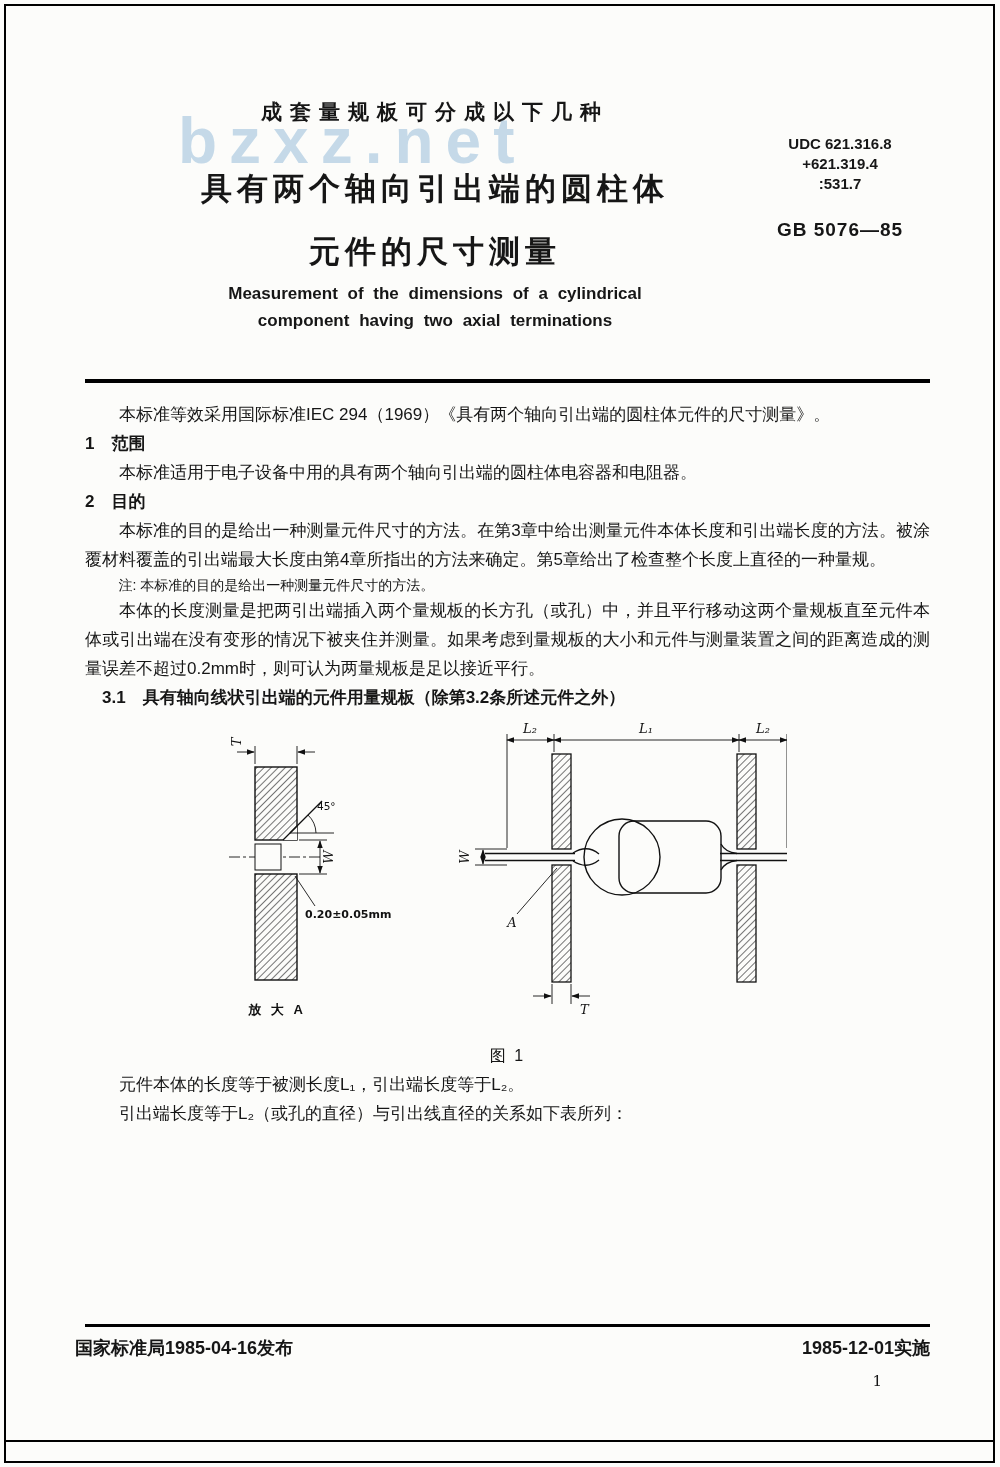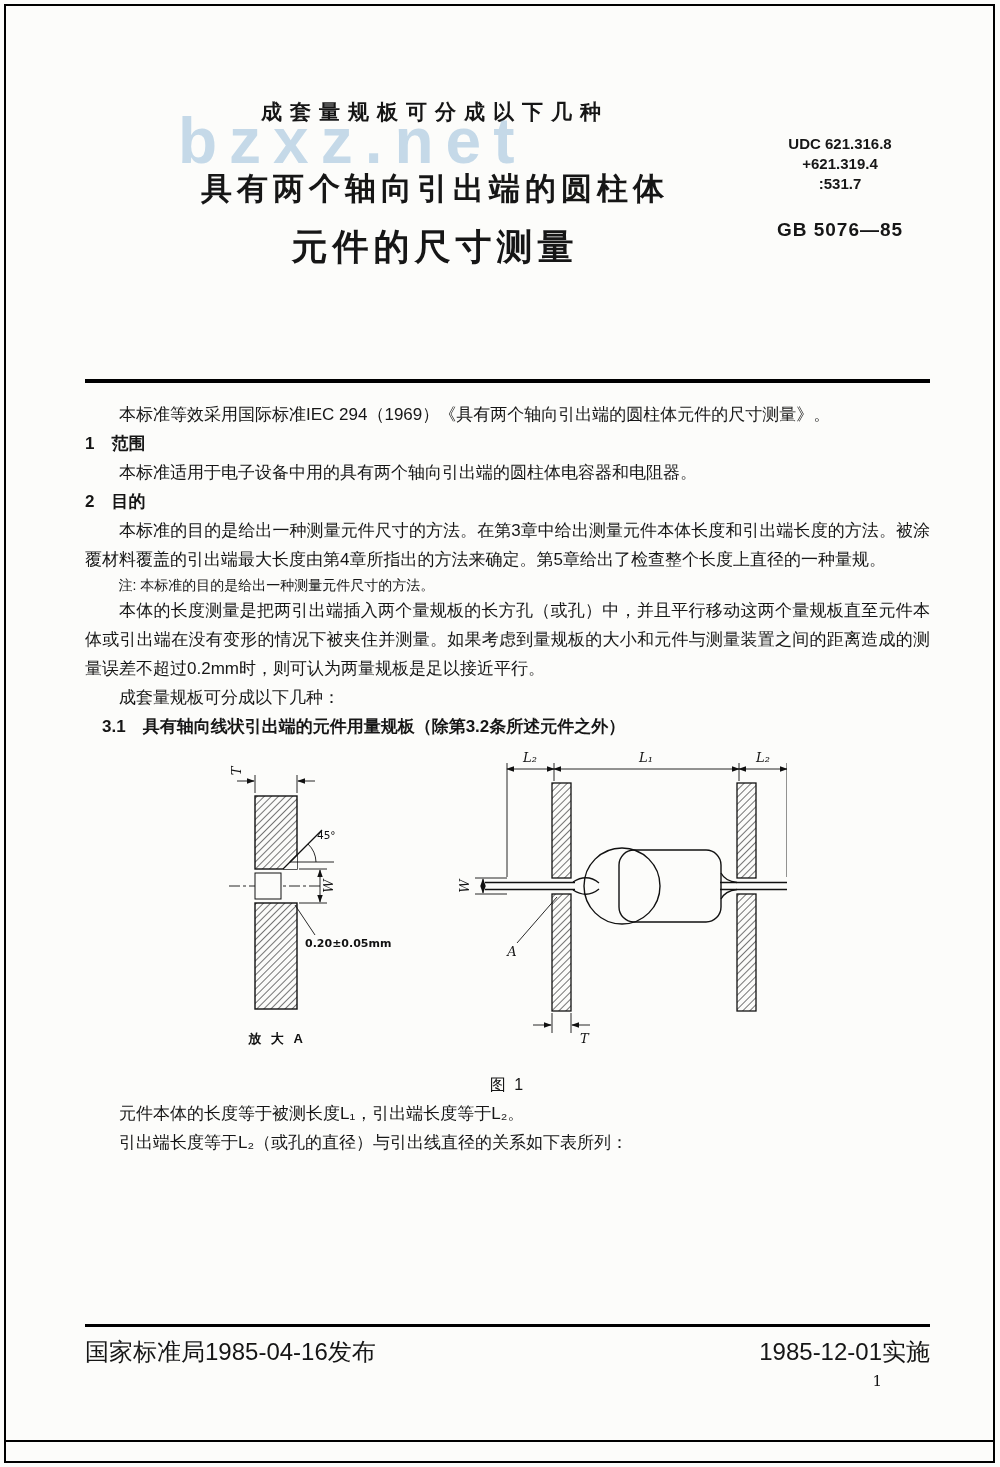--- a/index.html
+++ b/index.html
@@ -15,21 +15,21 @@
     position:absolute; left:178px; top:104px; z-index:6;
     font-size:64px; font-weight:bold; letter-spacing:12px;
     color:#8fb8d8; opacity:.5; pointer-events:none;
     font-family:"Liberation Sans",sans-serif;
   }
 
   .doc-header { position:absolute; left:85px; width:700px; top:98px; text-align:center;
     font-size:21px; font-weight:bold; letter-spacing:8px; }
   .doc-title { position:absolute; left:85px; width:700px; top:168px; text-align:center; font-weight:bold; }
   .doc-title .t1 { font-size:31px; letter-spacing:5px; }
-  .doc-title .t2 { font-size:36px; letter-spacing:5px; margin-top:13px;font-family:Liberation Serif, serif; }
+  .doc-title .t2 { font-size:31px; letter-spacing:5px; margin-top:21px;font-family:Liberation Serif, serif; }
   .udc { position:absolute; right:70px; top:134px; width:180px; text-align:center;
     font-weight:bold; font-size:15px; line-height:20px; }
   .udc .gb { font-size:19px; margin-top:26px; letter-spacing:1px; }
   .en-title { position:absolute; left:85px; width:700px; top:280px; text-align:center;
     font-weight:bold; font-size:17px; line-height:27px; word-spacing:5px; }
 
   .rule { position:absolute; left:85px; right:70px; top:379px; height:4px; background:#000; }
 
   .bodytext { position:absolute; left:85px; right:70px; top:400px;
     font-size:17px; line-height:29px; text-align:justify; }
@@ -44,22 +44,22 @@
 
   .fig-svg .ln   { stroke:#111; stroke-width:1.3; fill:none; }
   .fig-svg .thin { stroke:#111; stroke-width:0.9; fill:none; }
   .fig-svg text  { fill:#111; }
   .fig-svg .dim   { font:italic 13px "DejaVu Serif",serif; }
   .fig-svg .angle { font:10.5px "DejaVu Sans",sans-serif; }
   .fig-svg .tol   { font:bold 11px "DejaVu Sans",sans-serif; }
   .fig-svg .zh    { font:bold 13px "Liberation Sans",sans-serif; letter-spacing:3px; }
 
   .footer-rule { position:absolute; left:85px; right:70px; top:1324px; height:3px; background:#000; }
-  .footer-row { position:absolute; left:85px; right:70px; top:1336px; display:flex;
-    justify-content:space-between; font-weight:normal; font-size:24px; }
+  .footer-row { position:absolute; left:75px; right:70px; top:1336px; display:flex;
+    justify-content:space-between; font-weight:bold; font-size:18px; }
   .page-no { position:absolute; right:118px; top:1372px; font-size:15px;
     font-family:"DejaVu Serif",serif; }
 </style>
 </head>
 <body>
 
 <div class="sheet">
   <div class="frame"></div>
   <div class="bottom-line"></div>
 
@@ -72,32 +72,35 @@
     <div class="t2">元件的尺寸测量</div>
   </div>
 
   <div class="udc">
     <div>UDC 621.316.8</div>
     <div>+621.319.4</div>
     <div>:531.7</div>
     <div class="gb">GB 5076—85</div>
   </div>
 
+  <div class="en-title">
+    <div>Measurement of the dimensions of a cylindrical</div>
+    <div>component having two axial terminations</div>
+  </div>
 
   <div class="rule"></div>
 
   <div class="bodytext">
     <p class="indent">本标准等效采用国际标准IEC 294（1969）《具有两个轴向引出端的圆柱体元件的尺寸测量》。</p>
     <p class="sec-head">1　范围</p>
     <p class="indent">本标准适用于电子设备中用的具有两个轴向引出端的圆柱体电容器和电阻器。</p>
     <p class="sec-head">2　目的</p>
     <p class="indent">本标准的目的是给出一种测量元件尺寸的方法。在第3章中给出测量元件本体长度和引出端长度的方法。被涂覆材料覆盖的引出端最大长度由第4章所指出的方法来确定。第5章给出了检查整个长度上直径的一种量规。</p>
     <p class="note">注: 本标准的目的是给出一种测量元件尺寸的方法。</p>
     <p class="indent">本体的长度测量是把两引出端插入两个量规板的长方孔（或孔）中，并且平行移动这两个量规板直至元件本体或引出端在没有变形的情况下被夹住并测量。如果考虑到量规板的大小和元件与测量装置之间的距离造成的测量误差不超过0.2mm时，则可认为两量规板是足以接近平行。</p>
-    <p class="indent">成套量规板可分成以下几种：</p>
     <p class="sub-head">3.1　具有轴向线状引出端的元件用量规板（除第3.2条所述元件之外）</p>
 
     <div class="figure">
       <svg class="fig-svg" width="570" height="310" viewBox="0 0 570 310" xmlns="http://www.w3.org/2000/svg">
         <defs>
           <pattern id="hatch" width="5" height="5" patternUnits="userSpaceOnUse" patternTransform="rotate(45)">
             <rect width="5" height="5" fill="#fcfcfa"></rect>
             <line x1="0" y1="0" x2="0" y2="5" stroke="#1a1a1a" stroke-width="1.2"></line>
           </pattern>
           <marker id="arr" viewBox="0 0 10 10" refX="9" refY="5" markerWidth="9" markerHeight="9" orient="auto-start-reverse">

